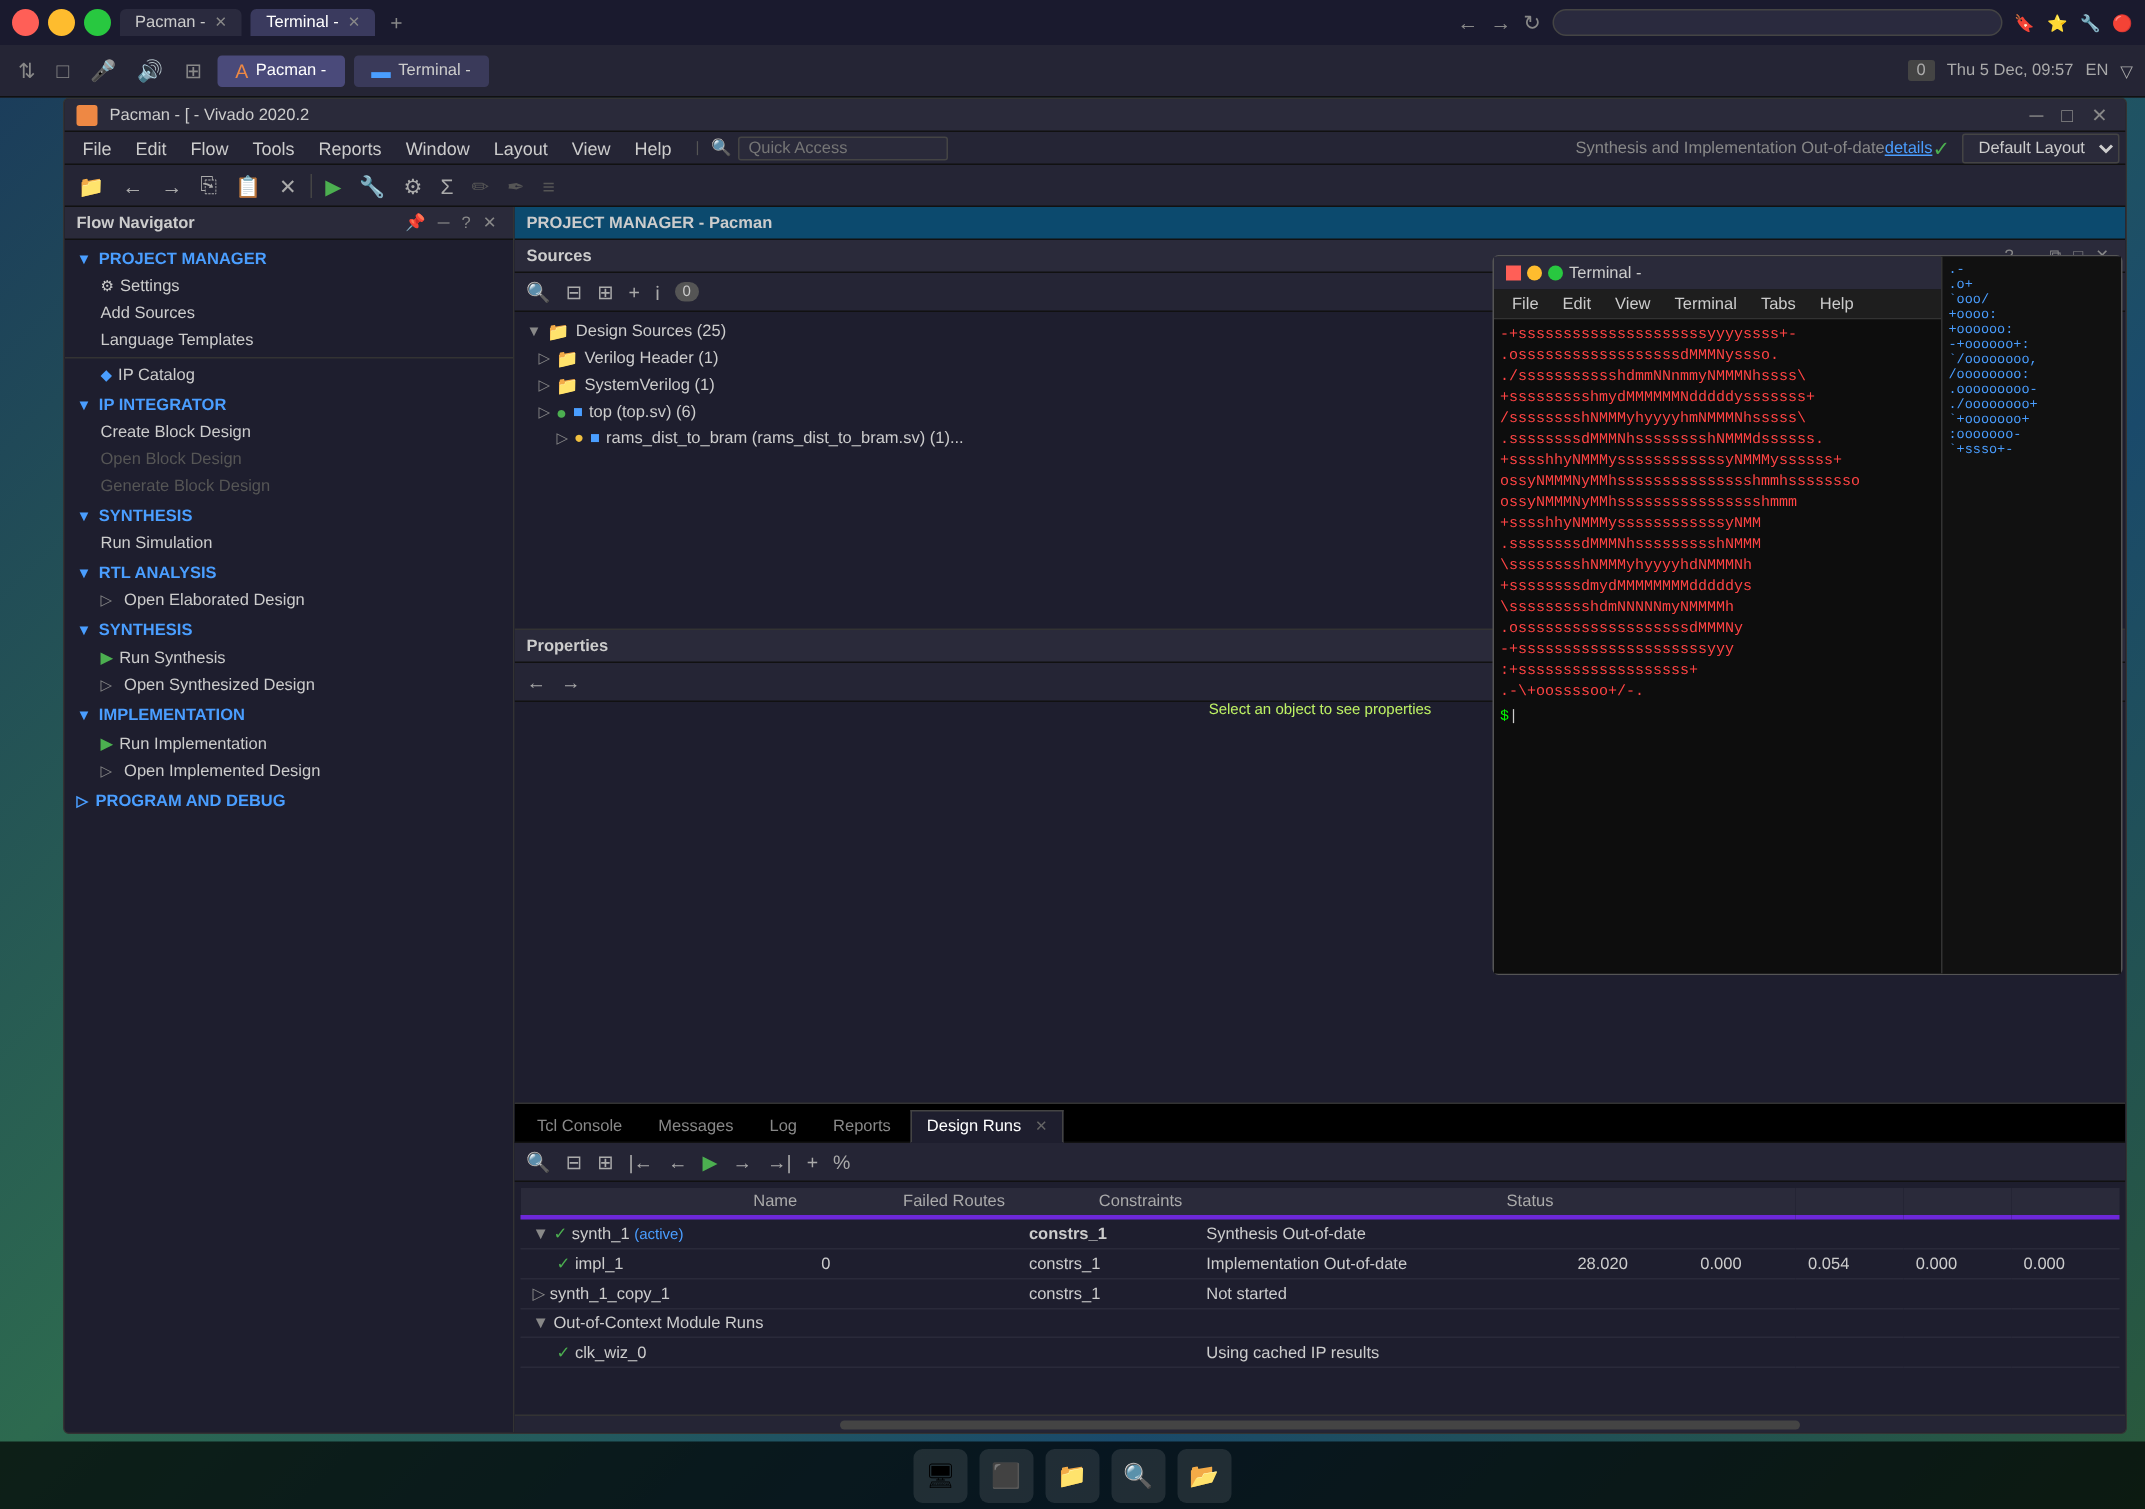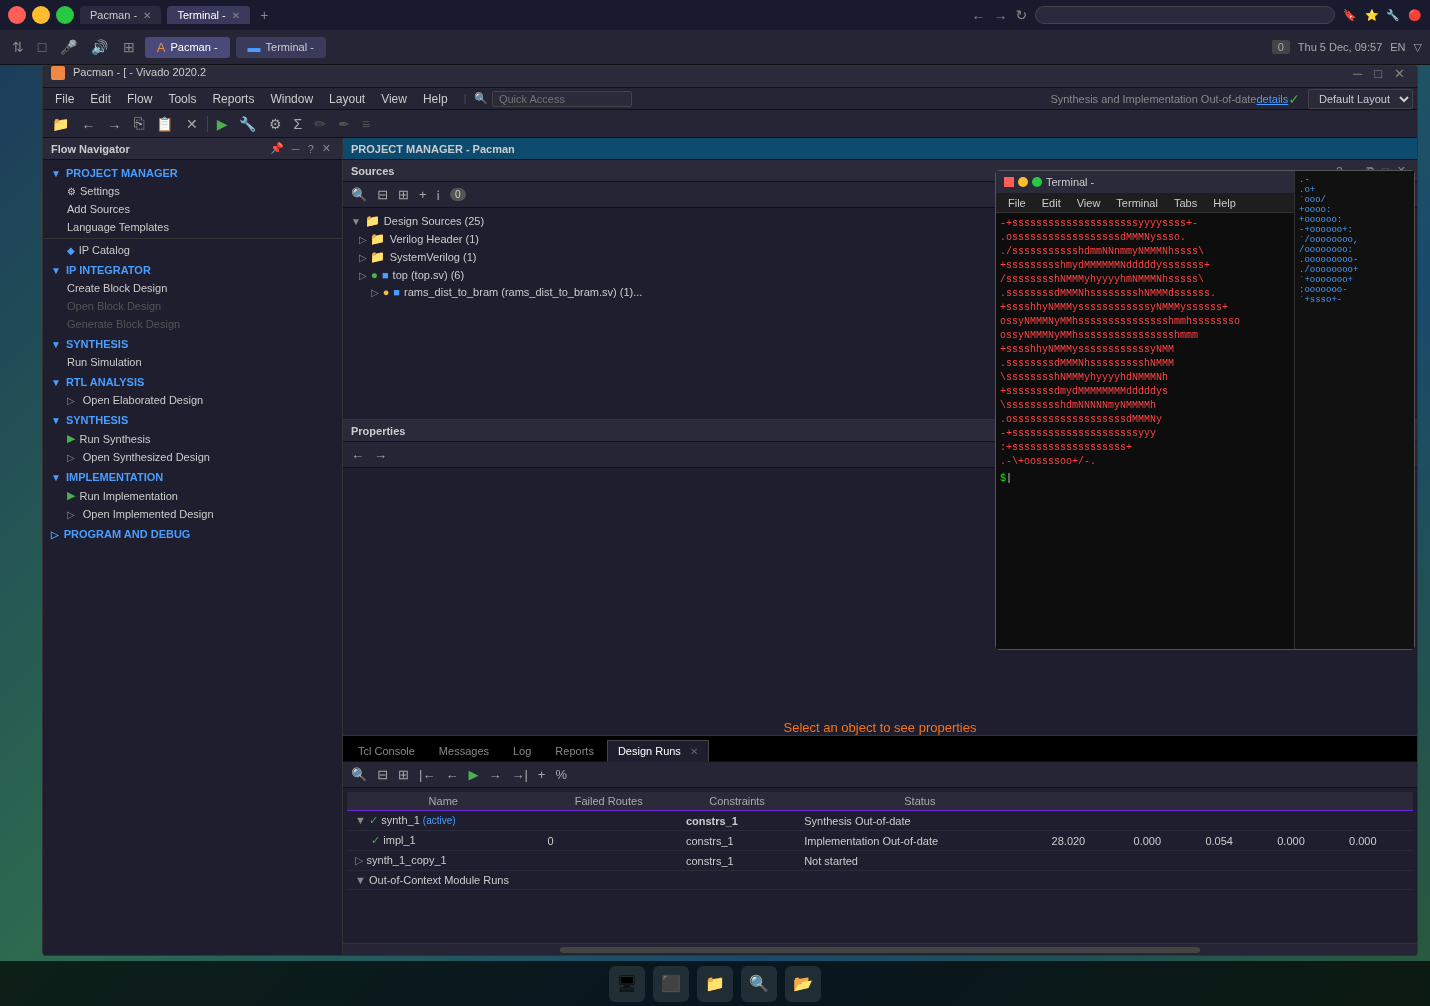--- a/index.html
+++ b/index.html
@@ -30,21 +30,21 @@
     .taskbar-mid { position: absolute; top: 30px; left: 0; right: 0; height: 35px; background: #252535; display: flex; align-items: center; padding: 0 8px; gap: 6px; z-index: 100; border-bottom: 1px solid #111; }
     .taskbar-mid-btn { background: none; border: none; color: #888; font-size: 14px; cursor: pointer; padding: 2px 4px; }
     .taskbar-mid-app { background: #3a3a5a; color: #ccc; padding: 3px 12px; border-radius: 3px; font-size: 11px; cursor: pointer; display: flex; align-items: center; gap: 5px; }
     .taskbar-mid-app.active { background: #4a4a7a; color: #fff; }
     .taskbar-mid-right { margin-left: auto; display: flex; align-items: center; gap: 8px; color: #aaa; font-size: 11px; }
 
     
     .main-window { position: absolute; top: 65px; left: 42px; right: 12px; bottom: 50px; background: #1e1e2e; border: 1px solid #333; border-radius: 4px; display: flex; flex-direction: column; overflow: hidden; }
 
     
-    .title-bar { height: 22px; background: #2a2a3a; display: flex; align-items: flex-start; padding: 0 8px; gap: 8px; border-bottom: 1px solid #111; flex-shrink: 0; }
+    .title-bar { height: 22px; background: #2a2a3a; display: flex; align-items: center; padding: 0 8px; gap: 8px; border-bottom: 1px solid #111; flex-shrink: 0; }
     .title-bar-icon { width: 14px; height: 14px; background: #e84; border-radius: 2px; }
     .title-bar-text { color: #ccc; font-size: 11px; flex: 1; }
     .title-bar-controls { display: flex; gap: 4px; }
     .title-ctrl { background: none; border: none; color: #888; cursor: pointer; font-size: 13px; padding: 0 4px; }
 
     
     .menu-bar { height: 22px; background: #252535; display: flex; align-items: center; padding: 0 4px; border-bottom: 1px solid #111; flex-shrink: 0; }
     .menu-item { color: #ccc; padding: 2px 8px; font-size: 12px; cursor: pointer; border-radius: 2px; }
     .menu-separator { flex: 1; }
     .menu-status { color: #888; font-size: 11px; padding: 0 8px; display: flex; align-items: center; gap: 0; }
@@ -95,35 +95,35 @@
     .src-folder { color: #f0c040; font-size: 12px; }
     .indent-1 { padding-left: 16px; }
     .indent-2 { padding-left: 28px; }
     .sources-tabs { height: 24px; display: flex; border-bottom: 1px solid #333; flex-shrink: 0; }
     .src-tab { padding: 4px 12px; font-size: 11px; color: #888; cursor: pointer; border-right: 1px solid #333; }
     .src-tab.active { color: #fff; background: #2a2a3a; border-bottom: 2px solid #4a9eff; }
 
     
     .properties-panel { flex: 1; background: #1e1e2e; display: flex; flex-direction: column; overflow: hidden; }
     .prop-toolbar { height: 26px; background: #252535; display: flex; align-items: center; padding: 0 4px; gap: 2px; border-bottom: 1px solid #111; flex-shrink: 0; }
-    .prop-content { flex: 1; display: flex; align-items: flex-end; justify-content: center; color: #f97316; font-size: 13px; }
+    .prop-content { flex: 1; display: flex; align-items: flex-start; justify-content: center; color: #bef264; font-size: 10px; }
 
     
     .console-area { height: 220px; background: #1e1e2e; border-top: 1px solid #333; display: flex; flex-direction: column; flex-shrink: 0; }
     .console-tabs-bar { height: 26px; background: #000000; display: flex; align-items: flex-end; padding: 0 4px; border-bottom: 1px solid #111; flex-shrink: 0; }
     .console-tab { padding: 4px 10px; font-size: 11px; color: #888; cursor: pointer; border: 1px solid transparent; border-bottom: none; margin-right: 2px; }
     .console-tab.active { color: #fff; background: #1e1e2e; border-color: #444; border-bottom: 1px solid #1e1e2e; margin-bottom: -1px; }
     .console-tab-close { margin-left: 6px; font-size: 10px; color: #666; cursor: pointer; }
     .console-content { flex: 1; overflow: auto; padding: 4px; }
     .design-runs-toolbar { height: 26px; background: #252535; display: flex; align-items: center; padding: 0 4px; gap: 2px; border-bottom: 1px solid #111; flex-shrink: 0; }
     .dr-btn { background: none; border: none; color: #aaa; cursor: pointer; font-size: 13px; padding: 1px 4px; }
 
     
     .dr-table { width: 100%; border-collapse: collapse; font-size: 11px; }
-    .dr-table th { background: #2a2a3a; color: #aaa; padding: 3px 8px; text-align: center; border-bottom: 1px solid #6d28d9; font-weight: normal; position: sticky; top: 0; }
+    .dr-table th { background: #2a2a3a; color: #aaa; padding: 3px 8px; text-align: right; border-bottom: 3px solid #6d28d9; font-weight: normal; position: sticky; top: 0; }
     .dr-table td { padding: 3px 8px; color: #ccc; border-bottom: 1px solid #2a2a3a; }
     .status-outofdate { color: #f0c040; }
     .status-impl-outofdate { color: #888; }
     .status-notstarted { color: #888; }
     .status-cached { color: #4CAF50; }
     .active-badge { color: #4a9eff; font-size: 10px; }
 
     
     .terminal-window { position: absolute; top: 170px; right: 15px; width: 420px; height: 480px; background: #0d0d0d; border: 1px solid #555; border-radius: 4px; z-index: 50; display: flex; flex-direction: column; }
     .term-title-bar { height: 22px; background: #2a2a3a; display: flex; align-items: center; padding: 0 8px; gap: 4px; flex-shrink: 0; }
@@ -524,20 +524,34 @@
                   <td></td>
                   <td></td>
                   <td></td>
                 </tr>
                 <tr>
                   <td colspan="9">
                     <span style="color:#888;">▼ </span>
                     <span>Out-of-Context Module Runs</span>
                   </td>
                 </tr>
+                <tr>
+                  <td style="padding-left:24px;">
+                    <span style="color:#4CAF50;">✓ </span>
+                    <span>clk_wiz_0</span>
+                  </td>
+                  <td></td>
+                  <td></td>
+                  <td class="status-cached">Using cached IP results</td>
+                  <td></td>
+                  <td></td>
+                  <td></td>
+                  <td></td>
+                  <td></td>
+                </tr>
               </tbody>
             </table>
           </div>
 
           <div style="height:12px;background:#252535;border-top:1px solid #333;display:flex;align-items:center;padding:0 4px;">
             <div style="width:60%;height:6px;background:#444;border-radius:3px;margin:0 auto;"></div>
           </div>
         </div>
 
       </div>

